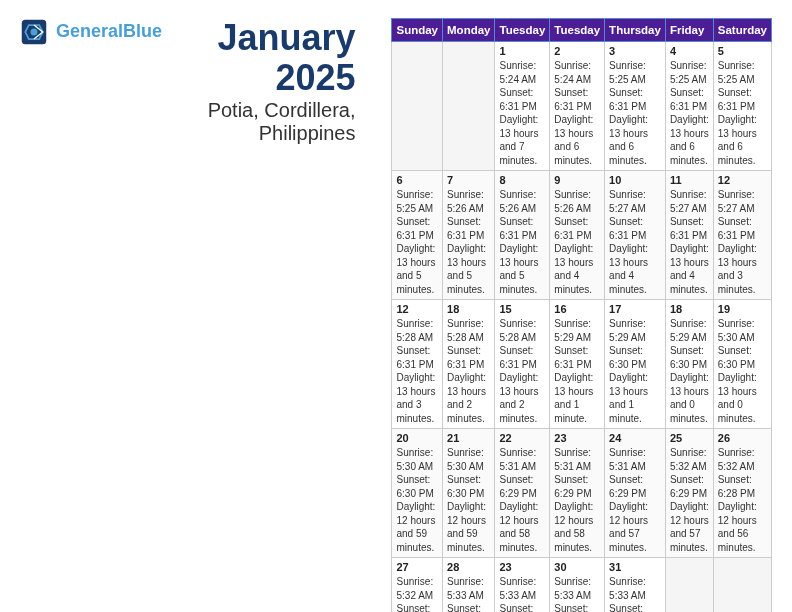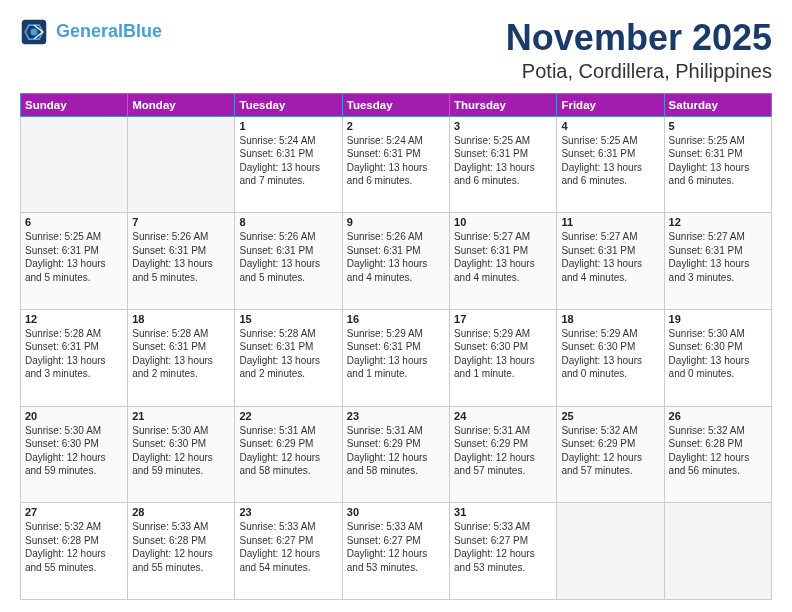--- a/index.html
+++ b/index.html
@@ -8,21 +8,22 @@
       height: 612px;
       font-family: Arial, Helvetica, sans-serif;
       background: #fff;
       overflow: hidden;
     }
     .page {
       width: 792px;
       height: 612px;
       padding: 18px 20px 12px 20px;
       display: flex;
-      flex-direction: column;
+      flex-direction: row;
+      gap: 36px;
     }
     .header {
       display: flex;
       justify-content: space-between;
       align-items: flex-start;
       margin-bottom: 10px;
     }
     .logo {
       display: flex;
       align-items: center;
@@ -55,21 +56,21 @@
       font-size: 20px;
       color: #333;
       margin-top: 2px;
     }
     .calendar {
       width: 100%;
       border-collapse: collapse;
       flex: 1;
     }
     .calendar th {
-      background-color: #a21caf;
+      background-color: #4c1d95;
       color: #fff;
       font-size: 11.5px;
       font-weight: bold;
       padding: 5px 4px;
       text-align: left;
       border: 1px solid #5588d0;
     }
     .calendar td {
       vertical-align: top;
       border: 1px solid #ccc;
@@ -111,21 +112,21 @@
         <circle cx="16" cy="16" r="4" fill="#4a9fd4"></circle>
         <path d="M16,8 L26,16 L16,24" fill="none" stroke="#fff" stroke-width="1.5"></path>
       </svg>
       <div style="margin-left:4px;">
         <div class="logo-text">
           <span>General</span><span style="color:#4a9fd4">Blue</span>
         </div>
       </div>
     </div>
     <div class="title-block">
-      <div class="month-title">November 2025</div>
+      <div class="month-title">January 2025</div>
       <div class="location-title">Potia, Cordillera, Philippines</div>
     </div>
   </div>
 
   <table class="calendar">
     <thead>
       <tr>
       <th>Sunday</th>
           <th>Monday</th>
           <th>Tuesday</th>

